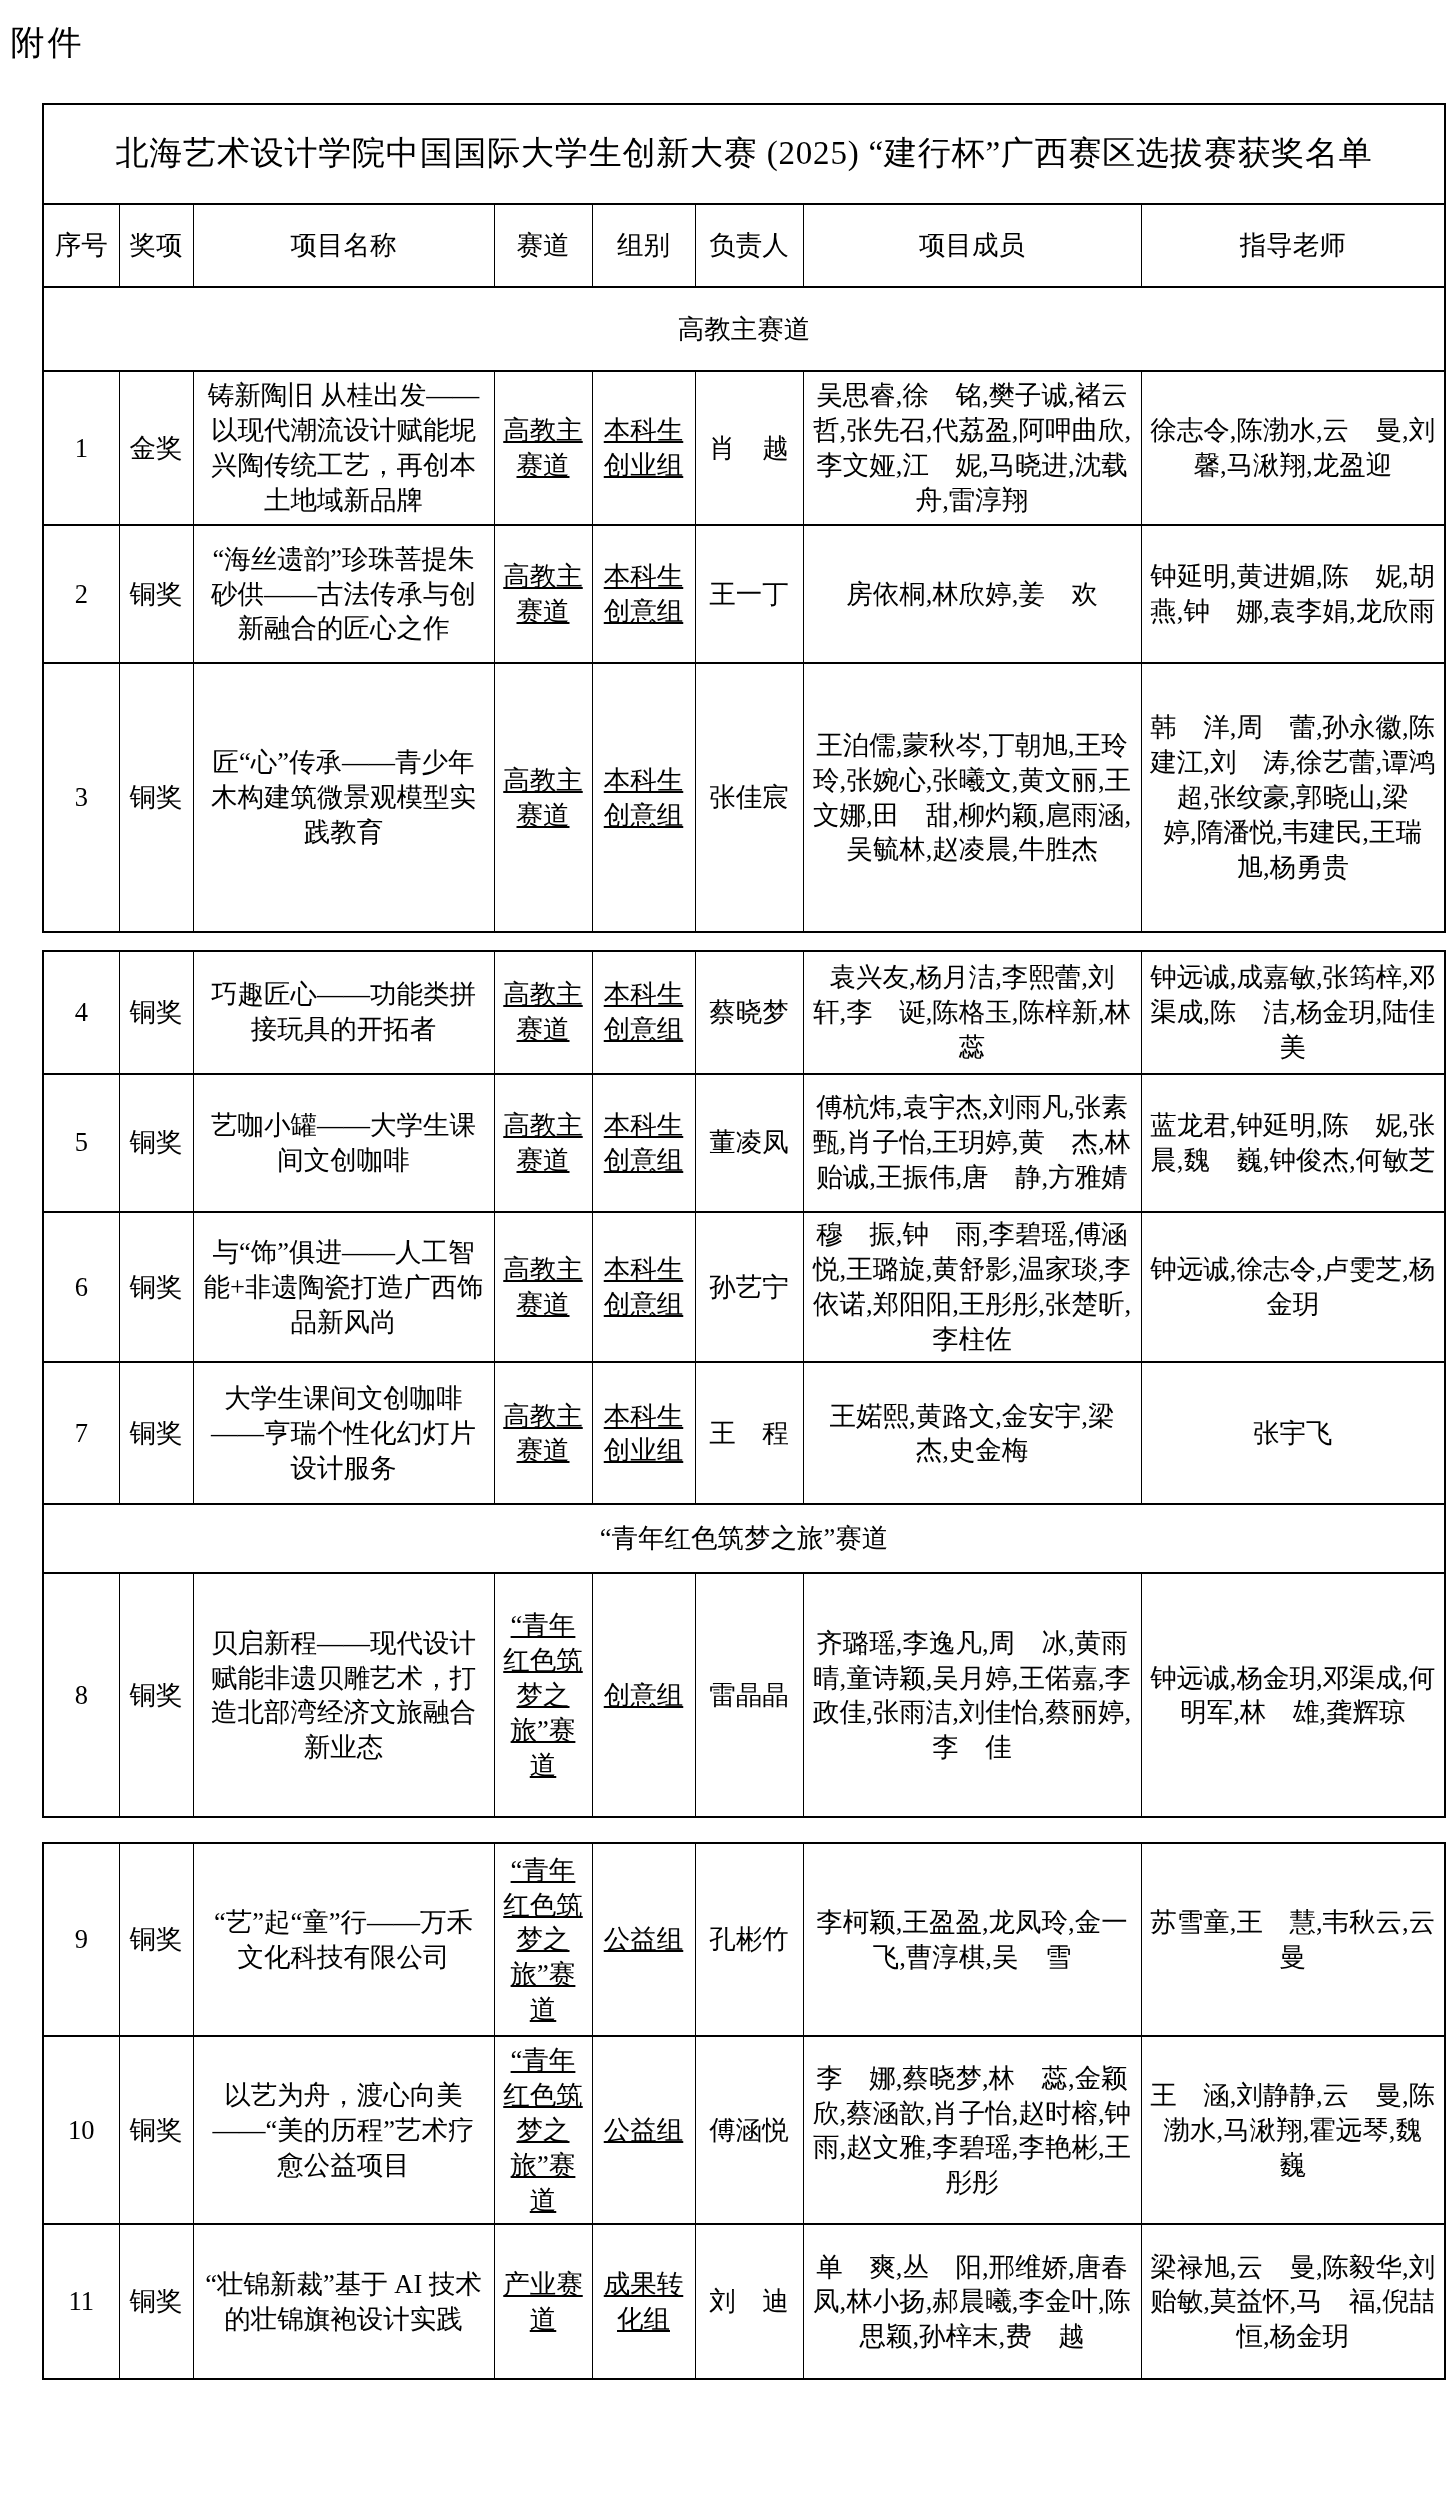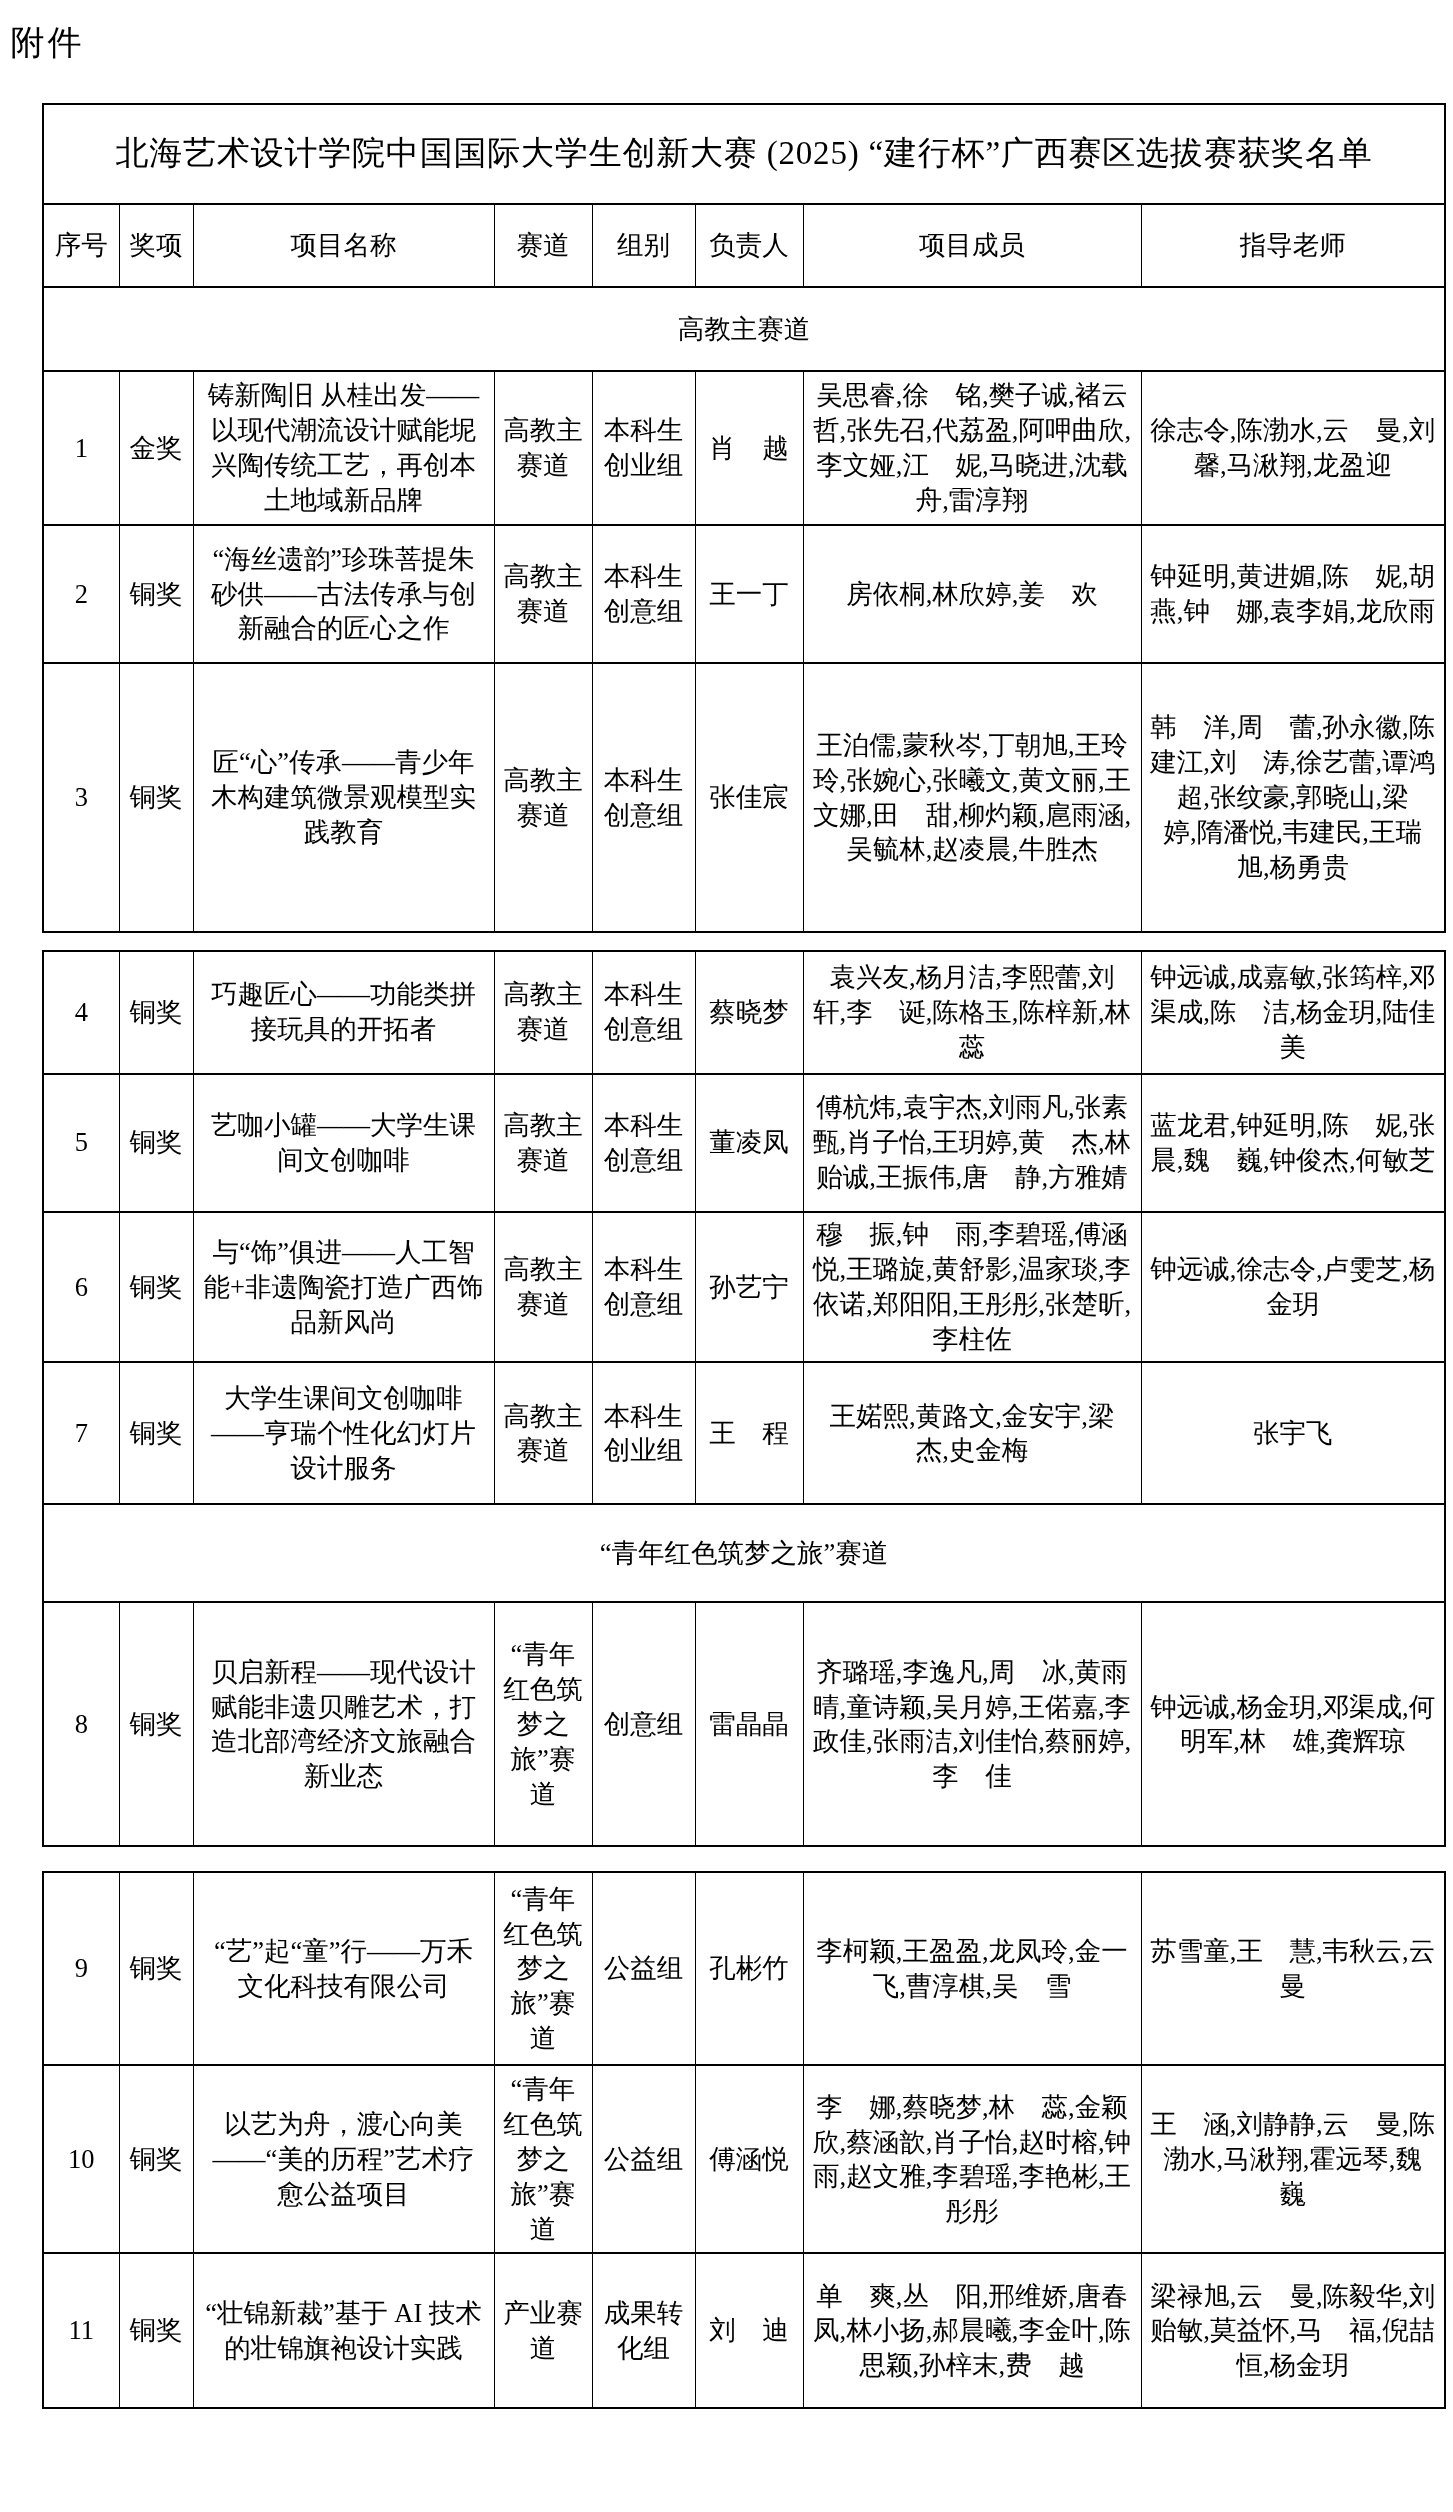--- a/index.html
+++ b/index.html
@@ -23,21 +23,21 @@
     border-top-width:2.3px;border-bottom-width:2.3px;
     text-align:center;vertical-align:middle;
     font-size:26.5px;line-height:1.32;font-weight:normal;
     padding:4.5px 7.6px;box-sizing:border-box;
     word-break:normal;overflow-wrap:break-word;
   }
   tr.title-row{height:100px;}
   tr.title-row td{font-size:33px;letter-spacing:0.8px;}
   tr.header-row{height:83px;}
   tr.section-row td{font-size:26.5px;}
-  td.pre{white-space:pre-line;}
+  td.pre{white-space:pre-line;text-decoration:underline;}
   .page-gap{height:16.6px;background:#ffffff;}
   .page-gap2{height:24px;background:#ffffff;}
 </style>
 </head>
 <body>
 
 <div class="attachment">附件</div>
 
 <div class="table-area">
 
@@ -163,21 +163,21 @@
           <td>铜奖</td>
           <td>大学生课间文创咖啡——亨瑞个性化幻灯片设计服务</td>
           <td class="pre">高教主
 赛道</td>
           <td class="pre">本科生
 创业组</td>
           <td>王　程</td>
           <td>王婼熙,黄路文,金安宇,梁　杰,史金梅</td>
           <td>张宇飞</td>
         </tr>
-        <tr class="section-row" style="height: 98px;">
+        <tr class="section-row" style="height: 69px;">
           <td colspan="8">“青年红色筑梦之旅”赛道</td>
         </tr>
         <tr class="data-row" style="height: 244px;">
           <td>8</td>
           <td>铜奖</td>
           <td>贝启新程——现代设计赋能非遗贝雕艺术，打造北部湾经济文旅融合新业态</td>
           <td class="pre">“青年
 红色筑
 梦之
 旅”赛

